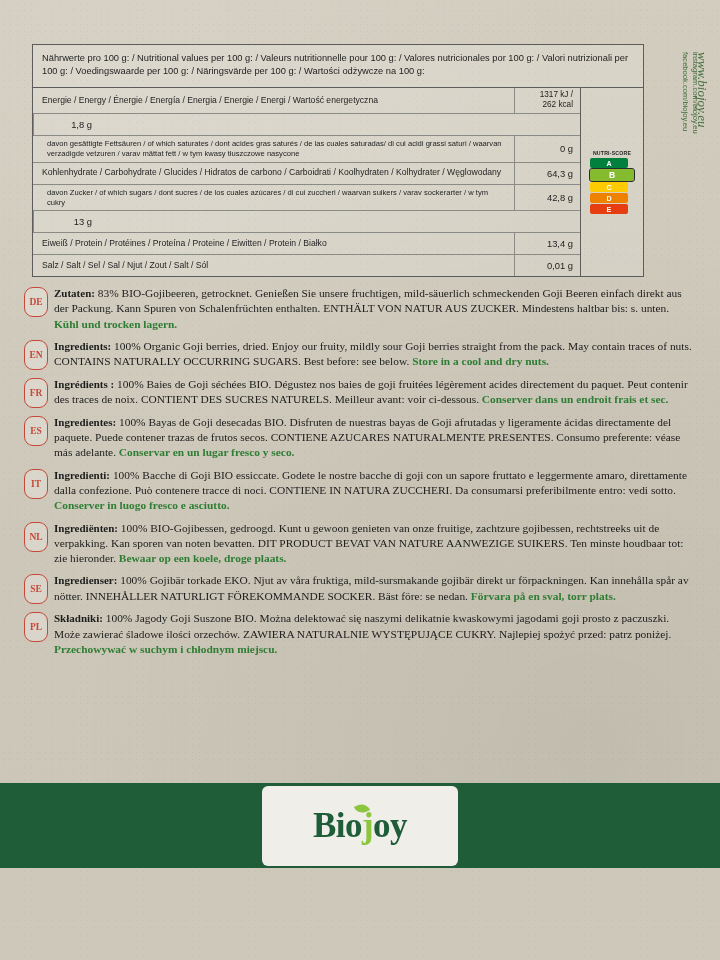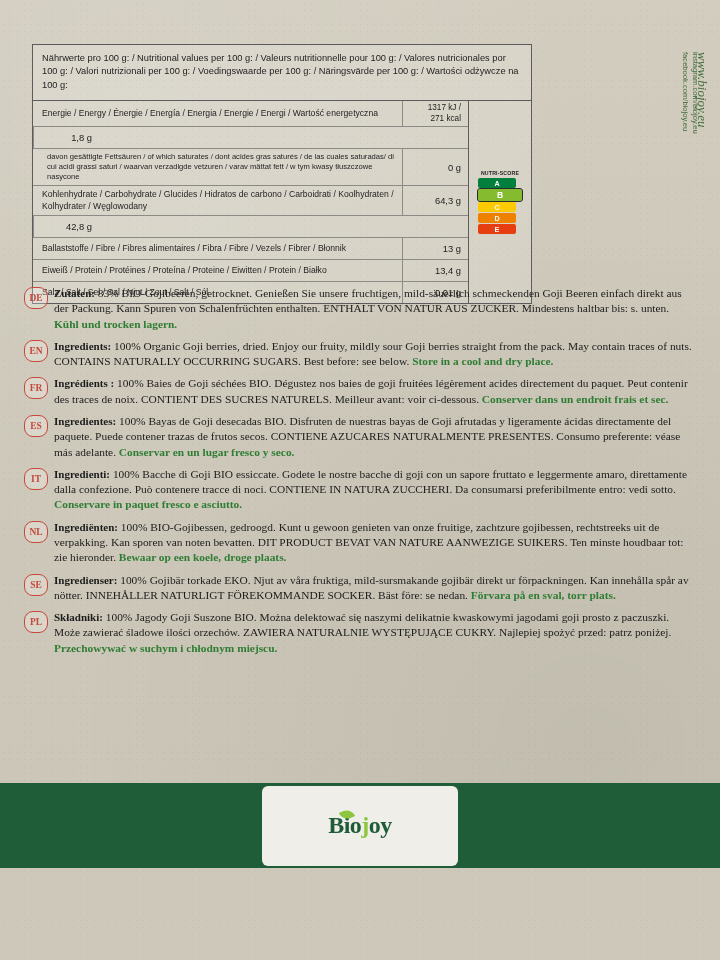--- a/index.html
+++ b/index.html
@@ -33,21 +33,21 @@
     background-size: 7px 7px, 11px 11px;
     background-position: 0 0, 3px 5px;
     pointer-events: none;
   }
 
   
   .nutrition {
     position: absolute;
     left: 32px;
     top: 44px;
-    width: 500px;
+    width: 612px;
     border: 1px solid #5c5c5c;
     background: rgba(255,255,255,0.16);
     box-sizing: border-box;
   }
   .nutri-head {
     padding: 7px 9px 8px 9px;
     font-size: 9.3px;
     line-height: 1.45;
     color: #232323;
     border-bottom: 1px solid #5c5c5c;
@@ -183,21 +183,21 @@
     width: 672px;
   }
   .langblock {
     display: flex;
     align-items: flex-start;
     margin-bottom: 7px;
   }
   .flagbadge {
     flex: 0 0 24px;
     width: 24px;
-    height: 22px;
+    height: 30px;
     border-radius: 9px/9px;
     border: 1.2px solid #c6483a;
     background: rgba(255,255,255,0.25);
     color: #c6483a;
     font-size: 9.5px;
     font-weight: bold;
     font-family: "Liberation Serif", serif;
     display: flex;
     align-items: center;
     justify-content: center;
@@ -245,21 +245,21 @@
     height: 80px;
     background: #efeee9;
     border-radius: 6px;
     display: flex;
     align-items: center;
     justify-content: center;
     position: relative;
   }
   .logo-text {
     font-family: "Liberation Serif", serif;
-    font-size: 24px;
+    font-size: 35px;
     color: #1f5c38;
     font-weight: bold;
     letter-spacing: -0.5px;
     position: relative;
   }
   .logo-text .j {
     color: #8cc63f;
   }
   .leaf {
     position: absolute;
@@ -294,44 +294,44 @@
 
   <div class="nutrition">
     <div class="nutri-head">Nährwerte pro 100 g: / Nutritional values per 100 g: / Valeurs nutritionnelle pour 100 g: / Valores nutricionales por 100 g: / Valori nutrizionali per 100 g: / Voedingswaarde per 100 g: / Näringsvärde per 100 g: / Wartości odżywcze na 100 g:</div>
     <div class="nutri-body">
       <div class="nutri-rows">
 
         <div class="nrow">
           <div class="label">Energie / Energy / Énergie / Energía / Energia / Energie / Energi / Wartość energetyczna</div>
           <div class="value two-line">
             <span>1317 kJ /</span>
-            <span>271 kcal</span>
+            <span>262 kcal</span>
           </div>
         </div>
 
         <div class="nrow">
           <div class="value">1,8 g</div>
         </div>
 
         <div class="nrow sub">
           <div class="label">davon gesättigte Fettsäuren / of which saturates / dont acides gras saturés / de las cuales saturadas/ di cui acidi grassi saturi / waarvan verzadigde vetzuren / varav mättat fett / w tym kwasy tłuszczowe nasycone</div>
           <div class="value">0 g</div>
         </div>
 
         <div class="nrow">
           <div class="label">Kohlenhydrate / Carbohydrate / Glucides / Hidratos de carbono / Carboidrati / Koolhydraten / Kolhydrater / Węglowodany</div>
           <div class="value">64,3 g</div>
         </div>
 
         <div class="nrow sub">
+          <div class="label">davon Zucker / of which sugars / dont sucres / de los cuales azúcares / di cui zuccheri / waarvan suikers / varav sockerarter / w tym cukry</div>
           <div class="value">42,8 g</div>
         </div>
 
         <div class="nrow">
-          <div class="label">Ballaststoffe / Fibre / Fibres alimentaires / Fibra / Fibre / Vezels / Fibrer / Błonnik</div>
           <div class="value">13 g</div>
         </div>
 
         <div class="nrow">
           <div class="label">Eiweiß / Protein / Protéines / Proteína / Proteine / Eiwitten / Protein / Białko</div>
           <div class="value">13,4 g</div>
         </div>
 
         <div class="nrow">
           <div class="label">Salz / Salt / Sel / Sal / Njut / Zout / Salt / Sól</div>
@@ -368,21 +368,21 @@
         <span>83% BIO-Gojibeeren, getrocknet. Genießen Sie unsere fruchtigen, mild-säuerlich schmeckenden Goji Beeren einfach direkt aus der Packung. Kann Spuren von Schalenfrüchten enthalten. ENTHÄLT VON NATUR AUS ZUCKER. Mindestens haltbar bis: s. unten.</span>
         <span class="green">Kühl und trocken lagern.</span>
       </div>
     </div>
 
     <div class="langblock">
       <div class="flagbadge">EN</div>
       <div class="langtext">
         <span class="head">Ingredients:</span>
         <span>100% Organic Goji berries, dried. Enjoy our fruity, mildly sour Goji berries straight from the pack. May contain traces of nuts. CONTAINS NATURALLY OCCURRING SUGARS. Best before: see below.</span>
-        <span class="green">Store in a cool and dry place.</span>
+        <span class="green">Store in a cool and dry nuts.</span>
       </div>
     </div>
 
     <div class="langblock">
       <div class="flagbadge">FR</div>
       <div class="langtext">
         <span class="head">Ingrédients :</span>
         <span>100% Baies de Goji séchées BIO. Dégustez nos baies de goji fruitées légèrement acides directement du paquet. Peut contenir des traces de noix. CONTIENT DES SUCRES NATURELS. Meilleur avant: voir ci-dessous.</span>
         <span class="green">Conserver dans un endroit frais et sec.</span>
       </div>
@@ -395,21 +395,21 @@
         <span>100% Bayas de Goji desecadas BIO. Disfruten de nuestras bayas de Goji afrutadas y ligeramente ácidas directamente del paquete. Puede contener trazas de frutos secos. CONTIENE AZUCARES NATURALMENTE PRESENTES. Consumo preferente: véase más adelante.</span>
         <span class="green">Conservar en un lugar fresco y seco.</span>
       </div>
     </div>
 
     <div class="langblock">
       <div class="flagbadge">IT</div>
       <div class="langtext">
         <span class="head">Ingredienti:</span>
         <span>100% Bacche di Goji BIO essiccate. Godete le nostre bacche di goji con un sapore fruttato e leggermente amaro, direttamente dalla confezione. Può contenere tracce di noci. CONTIENE IN NATURA ZUCCHERI. Da consumarsi preferibilmente entro: vedi sotto.</span>
-        <span class="green">Conservare in paquet fresco e asciutto.</span>
+        <span class="green">Conserver in luogo fresco e asciutto.</span>
       </div>
     </div>
 
     <div class="langblock">
       <div class="flagbadge">NL</div>
       <div class="langtext">
         <span class="head">Ingrediënten:</span>
         <span>100% BIO-Gojibessen, gedroogd. Kunt u gewoon genieten van onze fruitige, zachtzure gojibessen, rechtstreeks uit de verpakking. Kan sporen van noten bevatten. DIT PRODUCT BEVAT VAN NATURE AANWEZIGE SUIKERS. Ten minste houdbaar tot: zie hieronder.</span>
         <span class="green">Bewaar op een koele, droge plaats.</span>
       </div>

